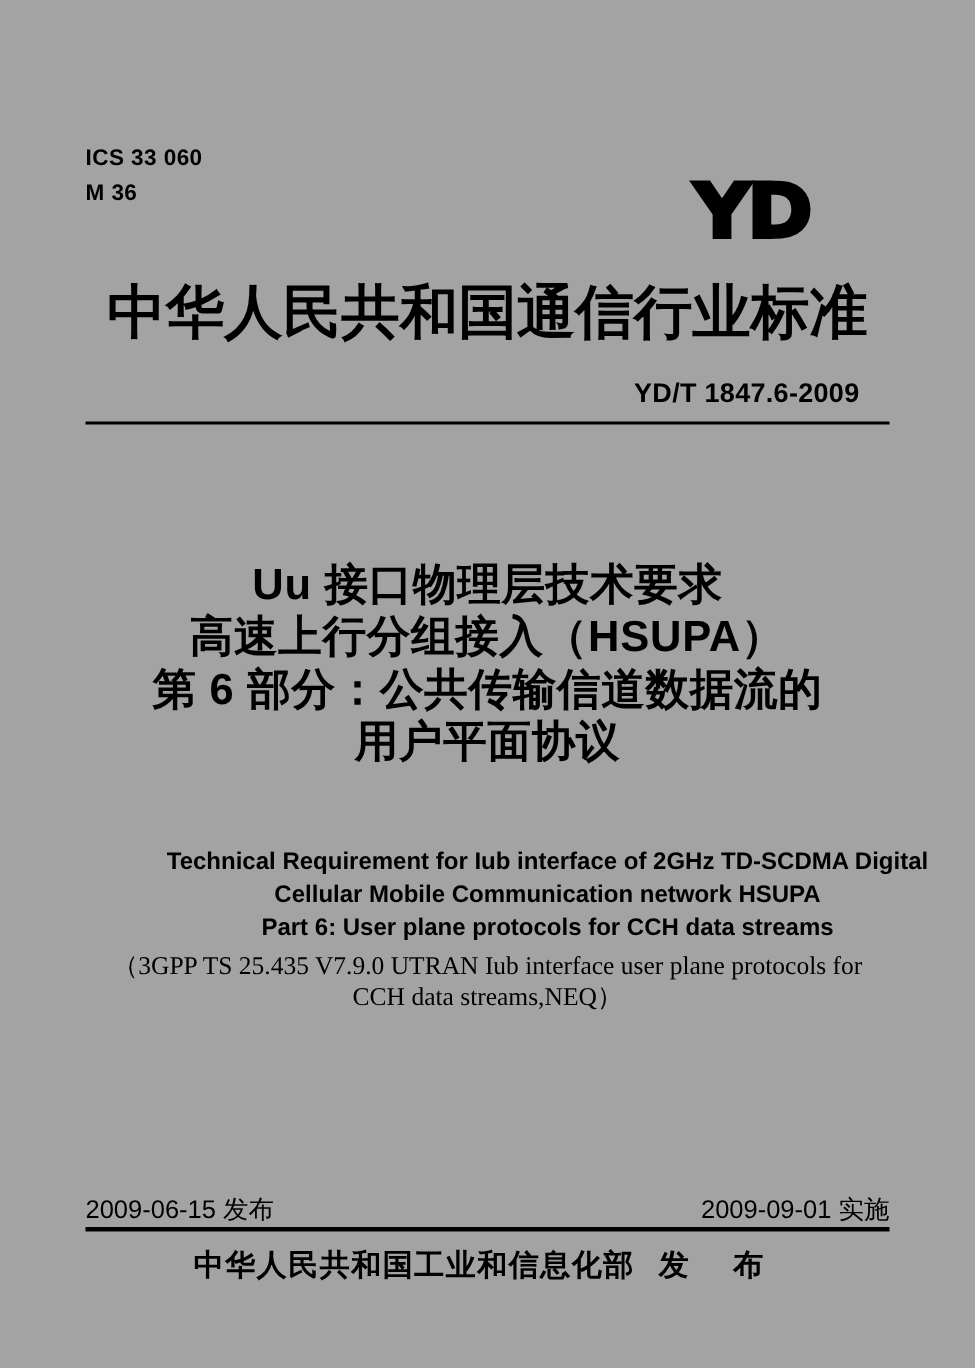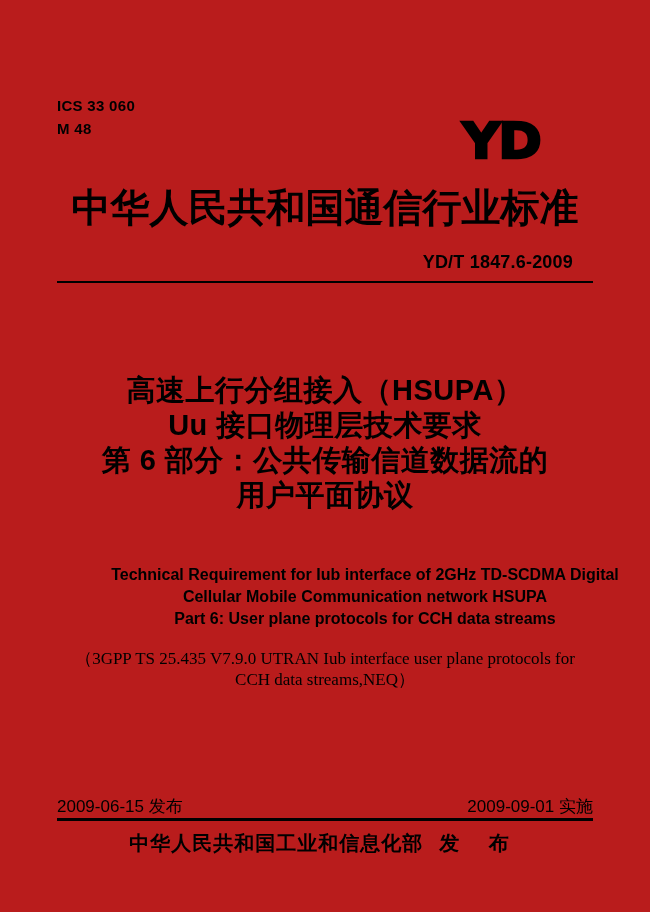--- a/index.html
+++ b/index.html
@@ -1,21 +1,21 @@
 <!DOCTYPE html>
 <html><head>
 <meta charset="utf-8">
 <style>
   html, body { margin: 0; padding: 0; background: #888; }
   .page {
     position: relative;
     width: 650px;
     height: 912px;
     margin: 0 auto;
-    background: #b91c1c;
+    background: #a3a3a3;
     color: #000;
     font-family: "Liberation Sans", sans-serif;
     overflow: hidden;
   }
   .ics-block {
     position: absolute;
     left: 57px;
     top: 94px;
     font-size: 15px;
     font-weight: 600;
@@ -87,21 +87,20 @@
   .ref-title {
     position: absolute;
     top: 633px;
     left: 0;
     width: 100%;
     text-align: center;
     font-family: "Liberation Serif", serif;
     font-size: 17px;
     font-weight: normal;
     line-height: 21px;
-    margin-top: 15px;
   }
   .footer-dates {
     position: absolute;
     top: 795px;
     left: 57px;
     width: 536px;
     display: flex;
     justify-content: space-between;
     font-size: 17px;
     font-weight: 400;
@@ -121,34 +120,34 @@
     letter-spacing: 12px;
   }
 </style>
 </head>
 <body>
 
 <div class="page">
 
   <div class="ics-block">
     <div>ICS 33 060</div>
-    <div>M 48</div>
+    <div>M 36</div>
   </div>
 
   <div class="yd-logo">YD</div>
 
   <div class="std-title">中华人民共和国通信行业标准</div>
 
   <div class="std-number">YD/T 1847.6-2009</div>
 
   <div class="rule rule-header"></div>
 
   <div class="main-title">
+    <div>Uu 接口物理层技术要求</div>
     <div>高速上行分组接入（HSUPA）</div>
-    <div>Uu 接口物理层技术要求</div>
     <div>第 6 部分：公共传输信道数据流的</div>
     <div>用户平面协议</div>
   </div>
 
   <div class="en-title">
     <div>Technical Requirement for Iub interface of 2GHz TD-SCDMA Digital</div>
     <div>Cellular Mobile Communication network HSUPA</div>
     <div>Part 6: User plane protocols for CCH data streams</div>
   </div>
 

